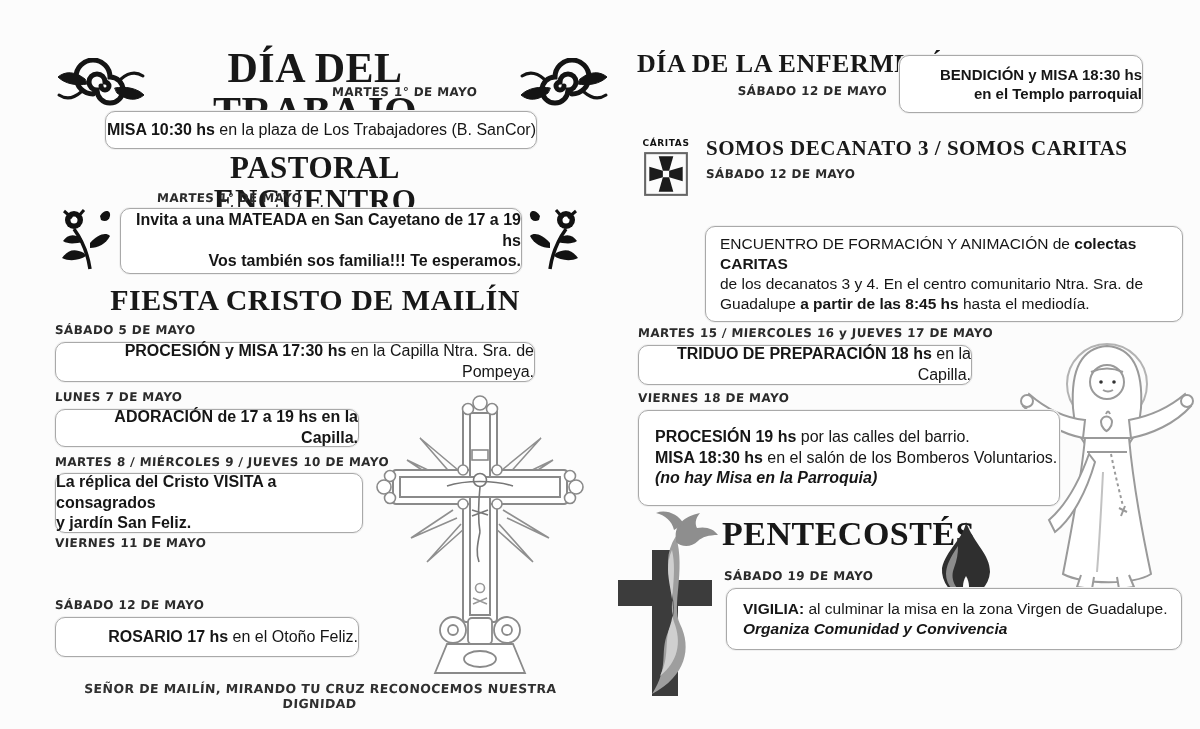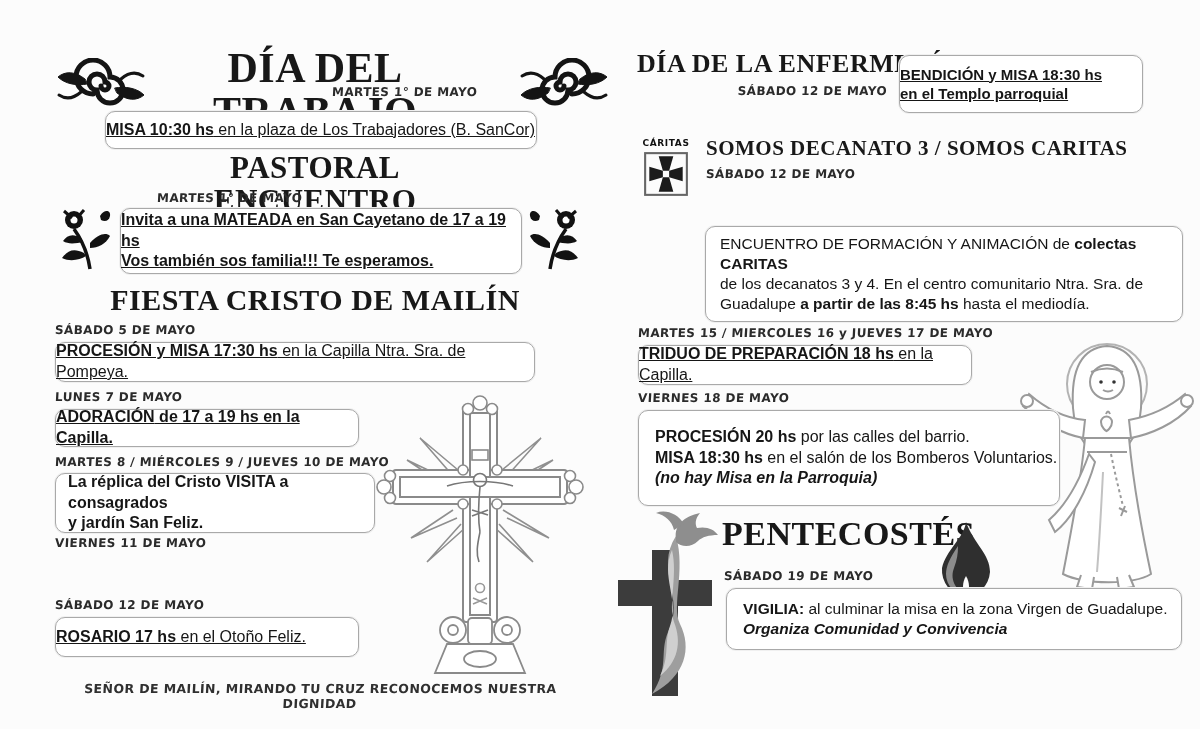--- a/index.html
+++ b/index.html
@@ -8,21 +8,21 @@
   .abs{position:absolute;}
   .stitle{font-family:"Liberation Serif",serif;font-weight:bold;color:#181818;letter-spacing:.5px;line-height:1.05;}
   .center{text-align:center;}
   .right{text-align:right;}
   .date{font-family:"DejaVu Sans",sans-serif;font-size:12px;font-weight:bold;color:#2b2b2b;
         letter-spacing:.4px;white-space:nowrap;transform:skewX(-3deg);transform-origin:left;}
   .evbox{border:1.6px solid #a9a9a9;border-radius:10px;background:#fff;
          display:flex;flex-direction:column;justify-content:center;
          font-size:16px;color:#161616;box-shadow:0 0 0 1px #f0f0f0;}
   .evbox .line{line-height:1.3;}
-  .evbox.center .line{text-align:left;text-decoration:underline;}
+  .evbox.center .line{text-align:right;}
   .bold{font-weight:bold;}
   .italic{font-style:italic;}
   .footerline{font-family:"DejaVu Sans",sans-serif;font-size:12.5px;font-weight:bold;color:#303030;
               letter-spacing:.4px;transform:skewX(-3deg);}
   .car-word{font-family:"DejaVu Sans",sans-serif;font-size:9px;font-weight:bold;letter-spacing:.6px;color:#111;text-align:center;}
   svg{display:block;}
 </style>
 </head>
 <body>
 
@@ -101,21 +101,21 @@
   <div class="abs evbox center" style="left:55px;top:342px;width:478px;height:38px;">
       <div class="line"><span class="bold">PROCESIÓN y MISA 17:30 hs</span><span> en la Capilla Ntra. Sra. de Pompeya.</span></div>
     </div>
 
   <div class="abs date" style="left:55px;top:390px;">LUNES 7 DE MAYO</div>
   <div class="abs evbox center" style="left:55px;top:409px;width:302px;height:36px;">
       <div class="line"><span class="bold">ADORACIÓN</span><span class="bold"> de 17 a 19 hs en la Capilla.</span></div>
     </div>
 
   <div class="abs date" style="left:55px;top:455px;">MARTES 8 / MIÉRCOLES 9 / JUEVES 10 DE MAYO</div>
-  <div class="abs evbox" style="left:55px;top:473px;width:306px;height:58px;padding-left:12px;">
+  <div class="abs evbox" style="left:55px;top:473px;width:306px;height:58px;">
       <div class="line"><span class="bold">La réplica del Cristo </span><span class="bold">VISITA</span><span class="bold"> a consagrados</span></div>
       <div class="line"><span class="bold">y jardín San Feliz.</span></div>
     </div>
 
   <div class="abs date" style="left:55px;top:536px;">VIERNES 11 DE MAYO</div>
 
   <div class="abs date" style="left:55px;top:598px;">SÁBADO 12 DE MAYO</div>
   <div class="abs evbox center" style="left:55px;top:617px;width:302px;height:38px;">
       <div class="line"><span class="bold">ROSARIO 17 hs</span><span> en el Otoño Feliz.</span></div>
     </div>
@@ -235,21 +235,21 @@
         <path d="M91 92 q2 -5 4 0" fill="none"></path>
         <path d="M88 150 C86 190 84 225 82 250" fill="none" stroke="#c2c2c2"></path>
         <path d="M66 253 l-4 12 l15 2 l2 -12"></path>
         <path d="M114 253 l5 12 l-15 2 l-2 -12"></path>
       </g>
     </svg>
   </div>
 
   <div class="abs date" style="left:638px;top:391px;">VIERNES 18 DE MAYO</div>
   <div class="abs evbox" style="left:638px;top:410px;width:404px;height:94px;padding-left:16px;">
-      <div class="line"><span class="bold">PROCESIÓN 20 hs</span><span> por las calles del barrio.</span></div>
+      <div class="line"><span class="bold">PROCESIÓN 19 hs</span><span> por las calles del barrio.</span></div>
       <div class="line"><span class="bold">MISA 18:30 hs</span><span> en el salón de los Bomberos Voluntarios.</span></div>
       <div class="line"><span class="bold italic">(no hay Misa en la Parroquia)</span></div>
     </div>
 
   <div class="abs" style="left:612px;top:506px;">
     <svg width="108" height="190" viewBox="0 0 108 190">
       <path d="M40 44 h26 v30 h34 v26 h-34 v90 h-26 v-90 H6 v-26 h34 Z" fill="#3c3c3c"></path>
       <path d="M64 30 C42 64 74 92 56 126 C47 148 58 160 40 188 C74 170 80 142 68 118 C59 99 74 66 64 30 Z" fill="#9e9e9e"></path>
       <path d="M60 44 C48 70 68 94 58 120 C52 136 58 150 48 170 C66 156 70 136 62 116 C56 98 66 70 60 44 Z" fill="#cfcfcf"></path>
       <path d="M64 32 C62 20 72 10 88 7 C83 13 83 18 85 22 C94 20 102 23 106 29 C97 29 90 31 86 35 C79 42 69 41 64 36 Z" fill="#8e8e8e"></path>

